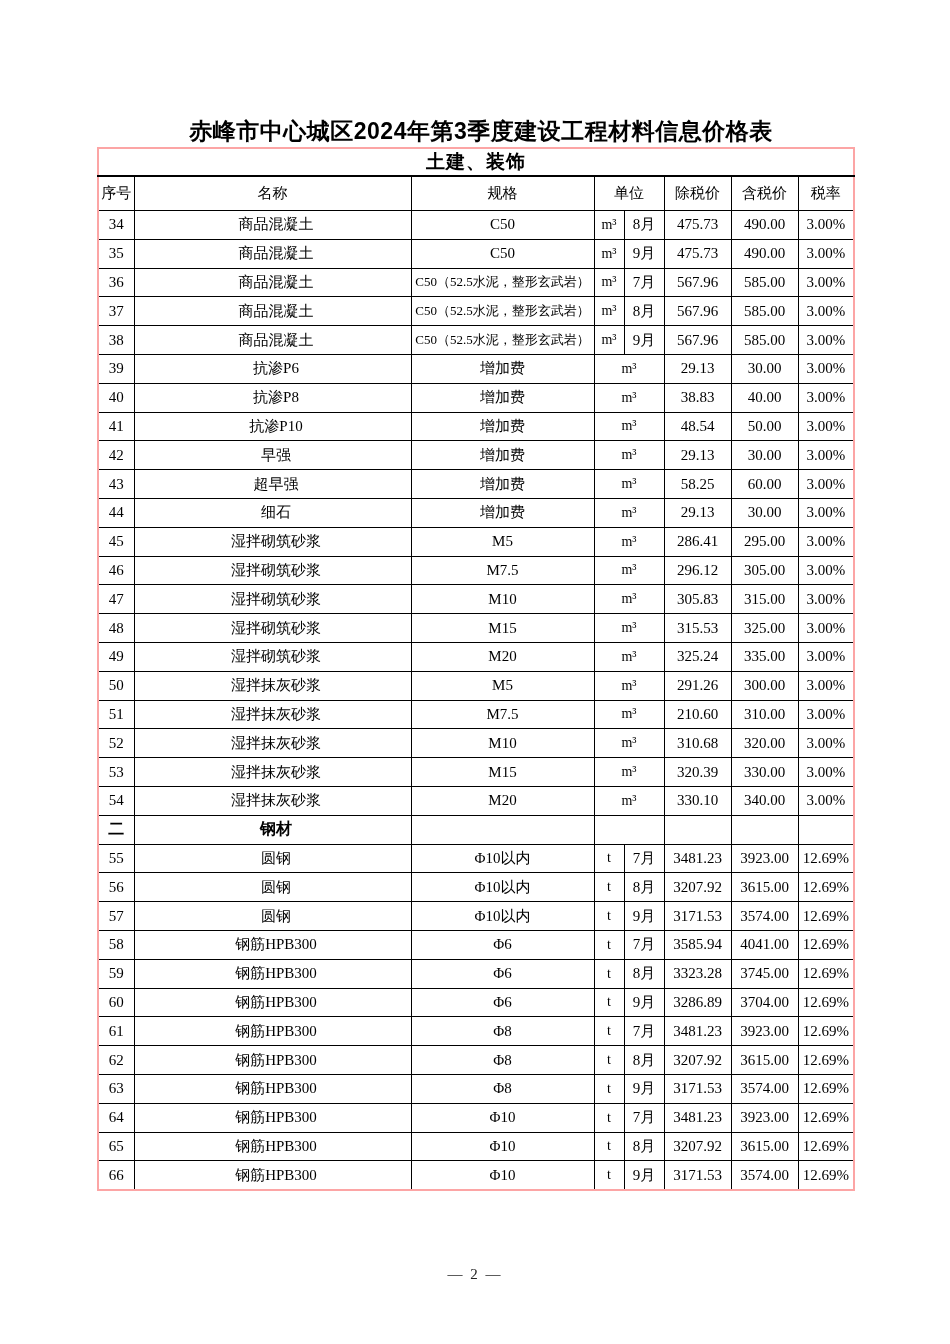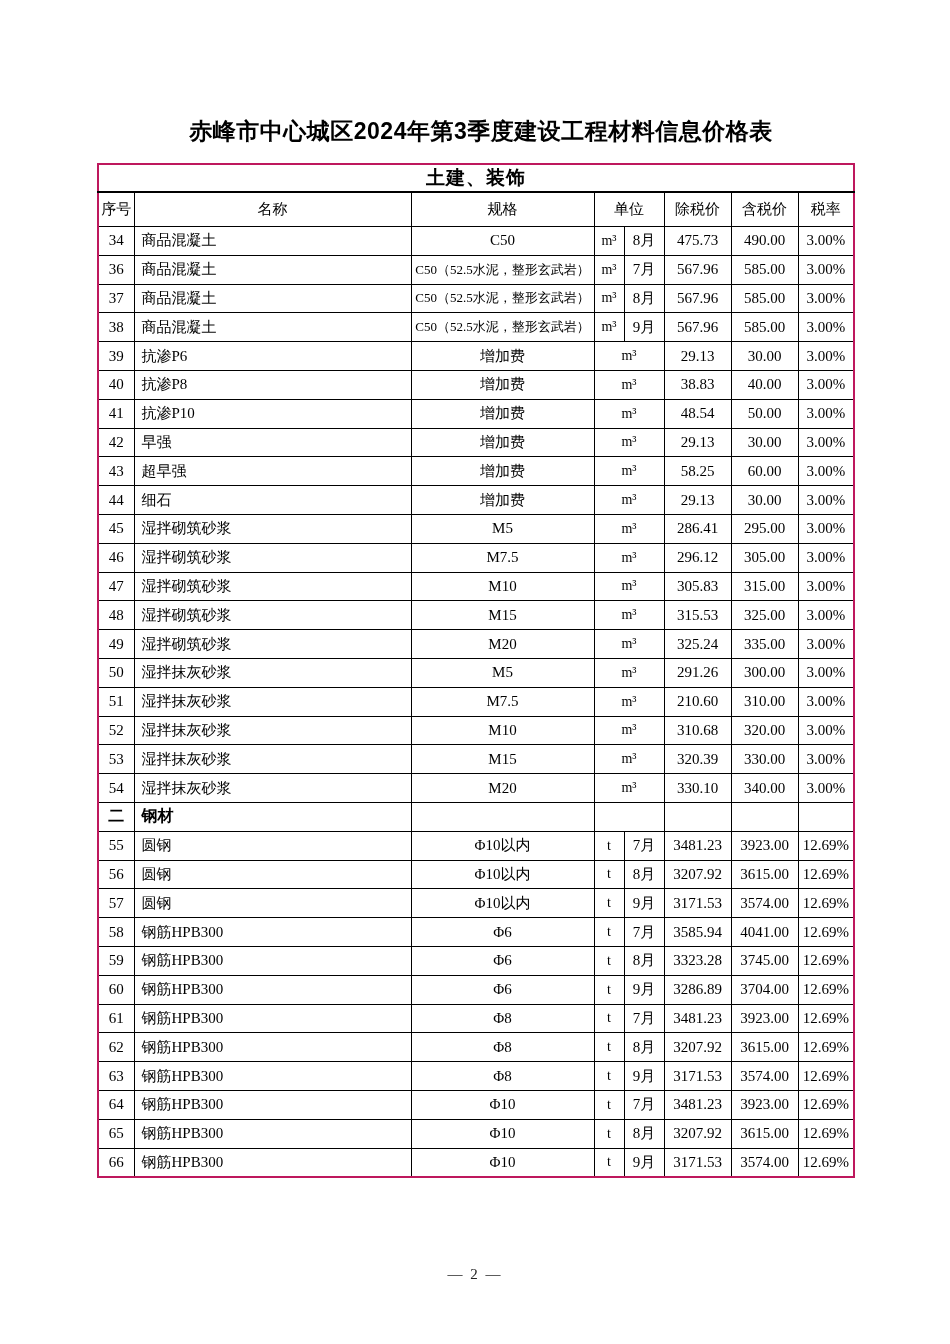--- a/index.html
+++ b/index.html
@@ -11,45 +11,45 @@
     position:relative;
     overflow:hidden;
   }
   .page-title {
     position:absolute; top:116px; left:0; width:950px;
     text-align:center;
     font-family:"Liberation Sans","DejaVu Sans",sans-serif;
     font-weight:bold; font-size:23px; letter-spacing:0.5px;margin-left:6px;
   }
   table.price-table {
-    position:absolute; top:163px; left:97px;
+    position:absolute; top:147px; left:97px;
     width:754px;
     border-collapse:collapse;
     table-layout:fixed;
-    border:2px solid #be185d;
+    border:2px solid #fca5a5;
   }
   .price-table th, .price-table td {
     border:1px solid #000;
     padding:0;
     text-align:center;
     vertical-align:middle;
     white-space:nowrap;
     overflow:hidden;
     font-size:15px;
     font-weight:normal;
   }
   tr.subtitle-row th {
     height:26px;
     border-bottom:2px solid #000;
     font-family:"Liberation Sans","DejaVu Sans",sans-serif;
     font-weight:bold; font-size:19px; letter-spacing:1px;
   }
   tr.header-row th { height:33px; font-size:15px; }
   .price-table td { height:27.8px; }
-  td.name { text-align:left; padding-left:7px; }
+  td.name { text-align:center; padding-left:7px; }
   td.small { font-size:13px; }
   td.unit { font-size:14px;margin-left:15px; }
   tr.section-row td {
     font-family:"Liberation Sans","DejaVu Sans",sans-serif;
     font-weight:bold; font-size:16px;
   }
   .page-footer {
     position:absolute; top:1266px; left:0; width:950px;
     text-align:center; font-size:15px; color:#222;
     letter-spacing:2px;
@@ -88,20 +88,30 @@
         <td>34</td>
         <td class="name">商品混凝土</td>
         <td>C50</td>
         <td class="unit">m³</td>
         <td>8月</td>
         <td>475.73</td>
         <td>490.00</td>
         <td>3.00%</td>
       </tr>
       <tr>
+        <td>35</td>
+        <td class="name">商品混凝土</td>
+        <td>C50</td>
+        <td class="unit">m³</td>
+        <td>9月</td>
+        <td>475.73</td>
+        <td>490.00</td>
+        <td>3.00%</td>
+      </tr>
+      <tr>
         <td>36</td>
         <td class="name">商品混凝土</td>
         <td class="small">C50（52.5水泥，整形玄武岩）</td>
         <td class="unit">m³</td>
         <td>7月</td>
         <td>567.96</td>
         <td>585.00</td>
         <td>3.00%</td>
       </tr>
       <tr>

